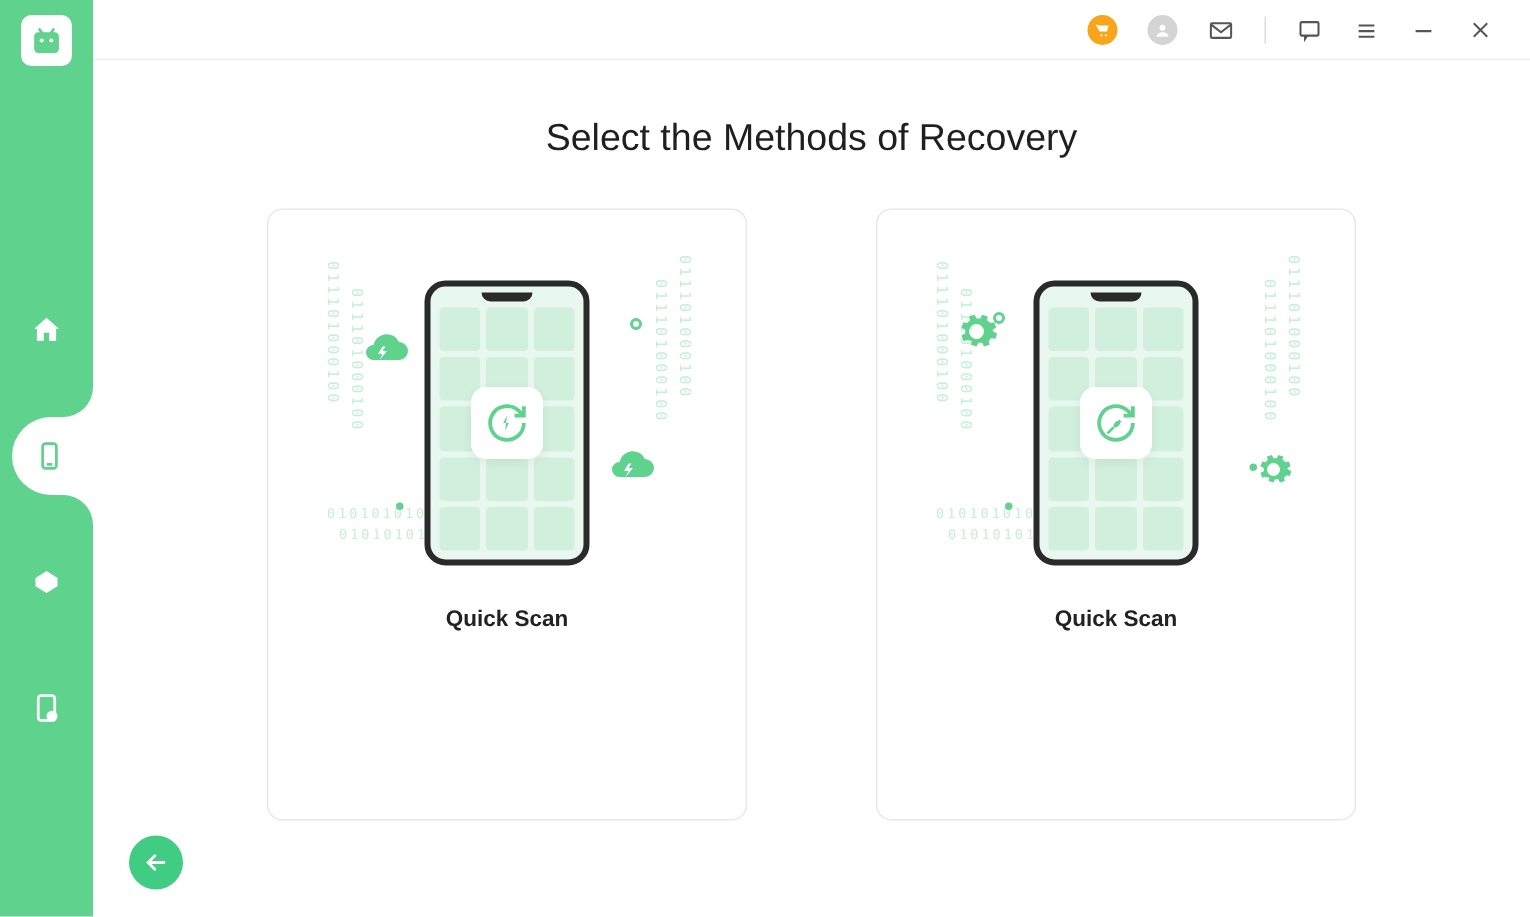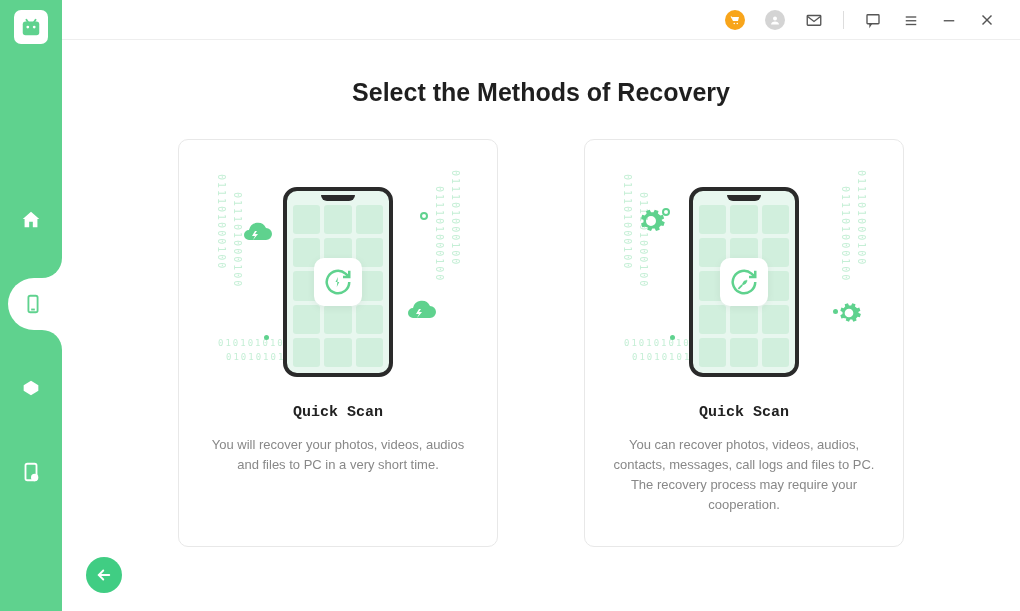--- a/index.html
+++ b/index.html
@@ -98,21 +98,21 @@
     .content {
       flex: 1;
       display: flex;
       flex-direction: column;
       align-items: center;
       padding-top: 38px;
       position: relative;
     }
     h1 {
       font-size: 25px;
-      font-weight: 700;
+      font-weight: 400;
       color: #1f1f1f;
       margin-bottom: 32px;
     }
     .cards {
       display: flex;
       gap: 86px;
     }
     .card {
       width: 320px;
       height: 408px;
@@ -215,21 +215,20 @@
     .gear { position: absolute; }
     .gear svg { display: block; }
     .gear-1 { left: 22px; top: 44px; }
     .gear-2 { right: 12px; bottom: 76px; }
     .card-title {
       font-size: 15px;
       font-weight: 700;
       color: #222;
       margin-bottom: 14px;
       margin-top: 2px;
-      font-family: Liberation Mono, monospace;
     }
     .card-desc {
       font-size: 13px;
       color: #888;
       text-align: center;
       line-height: 1.55;
     }
     .back-btn {
       position: absolute;
       left: 24px;
@@ -392,21 +391,20 @@
             <div class="center-icon">
               <svg viewBox="0 0 24 24" fill="none" stroke="#5fd28e" stroke-width="2">
                   <path d="M21 12a9 9 0 11-3-6.7L21 8"></path>
                   <path d="M21 3v5h-5"></path>
                   <path d="M12 8l-2 4h3l-2 4" fill="#5fd28e" stroke="none"></path>
                 </svg>
             </div>
           </div>
         </div>
         <div class="card-title">Quick Scan</div>
-        <div class="card-desc">You will recover your photos, videos, audios and files to PC in a very short time.</div>
       </div>
 
       <div class="card">
         <div class="illus">
           <div class="binary-col bin-l1">011101000100</div>
           <div class="binary-col bin-l2">011101000100</div>
           <div class="binary-col bin-r1">011101000100</div>
           <div class="binary-col bin-r2">011101000100</div>
           <div class="binary-row bin-b1">01010101010101</div>
           <div class="binary-row bin-b2">01010101010101</div>
@@ -446,21 +444,20 @@
             <div class="center-icon">
               <svg viewBox="0 0 24 24" fill="none" stroke="#5fd28e" stroke-width="2">
                   <path d="M21 12a9 9 0 11-3-6.7L21 8"></path>
                   <path d="M21 3v5h-5"></path>
                   <path d="M14 10a3 3 0 01-4 4l-3 3 1 1 3-3a3 3 0 014-4l-2 2-1-1 2-2z" fill="#5fd28e" stroke="none"></path>
                 </svg>
             </div>
           </div>
         </div>
         <div class="card-title">Quick Scan</div>
-        <div class="card-desc">You can recover photos, videos, audios, contacts, messages, call logs and files to PC. The recovery process may require your cooperation.</div>
       </div>
 
     </div>
 
     <div class="back-btn">
       <svg viewBox="0 0 24 24" fill="none" stroke="#fff" stroke-width="2.5" stroke-linecap="round">
         <line x1="19" y1="12" x2="6" y2="12"></line>
           <polyline points="11 6 5 12 11 18"></polyline>
       </svg>
     </div>

